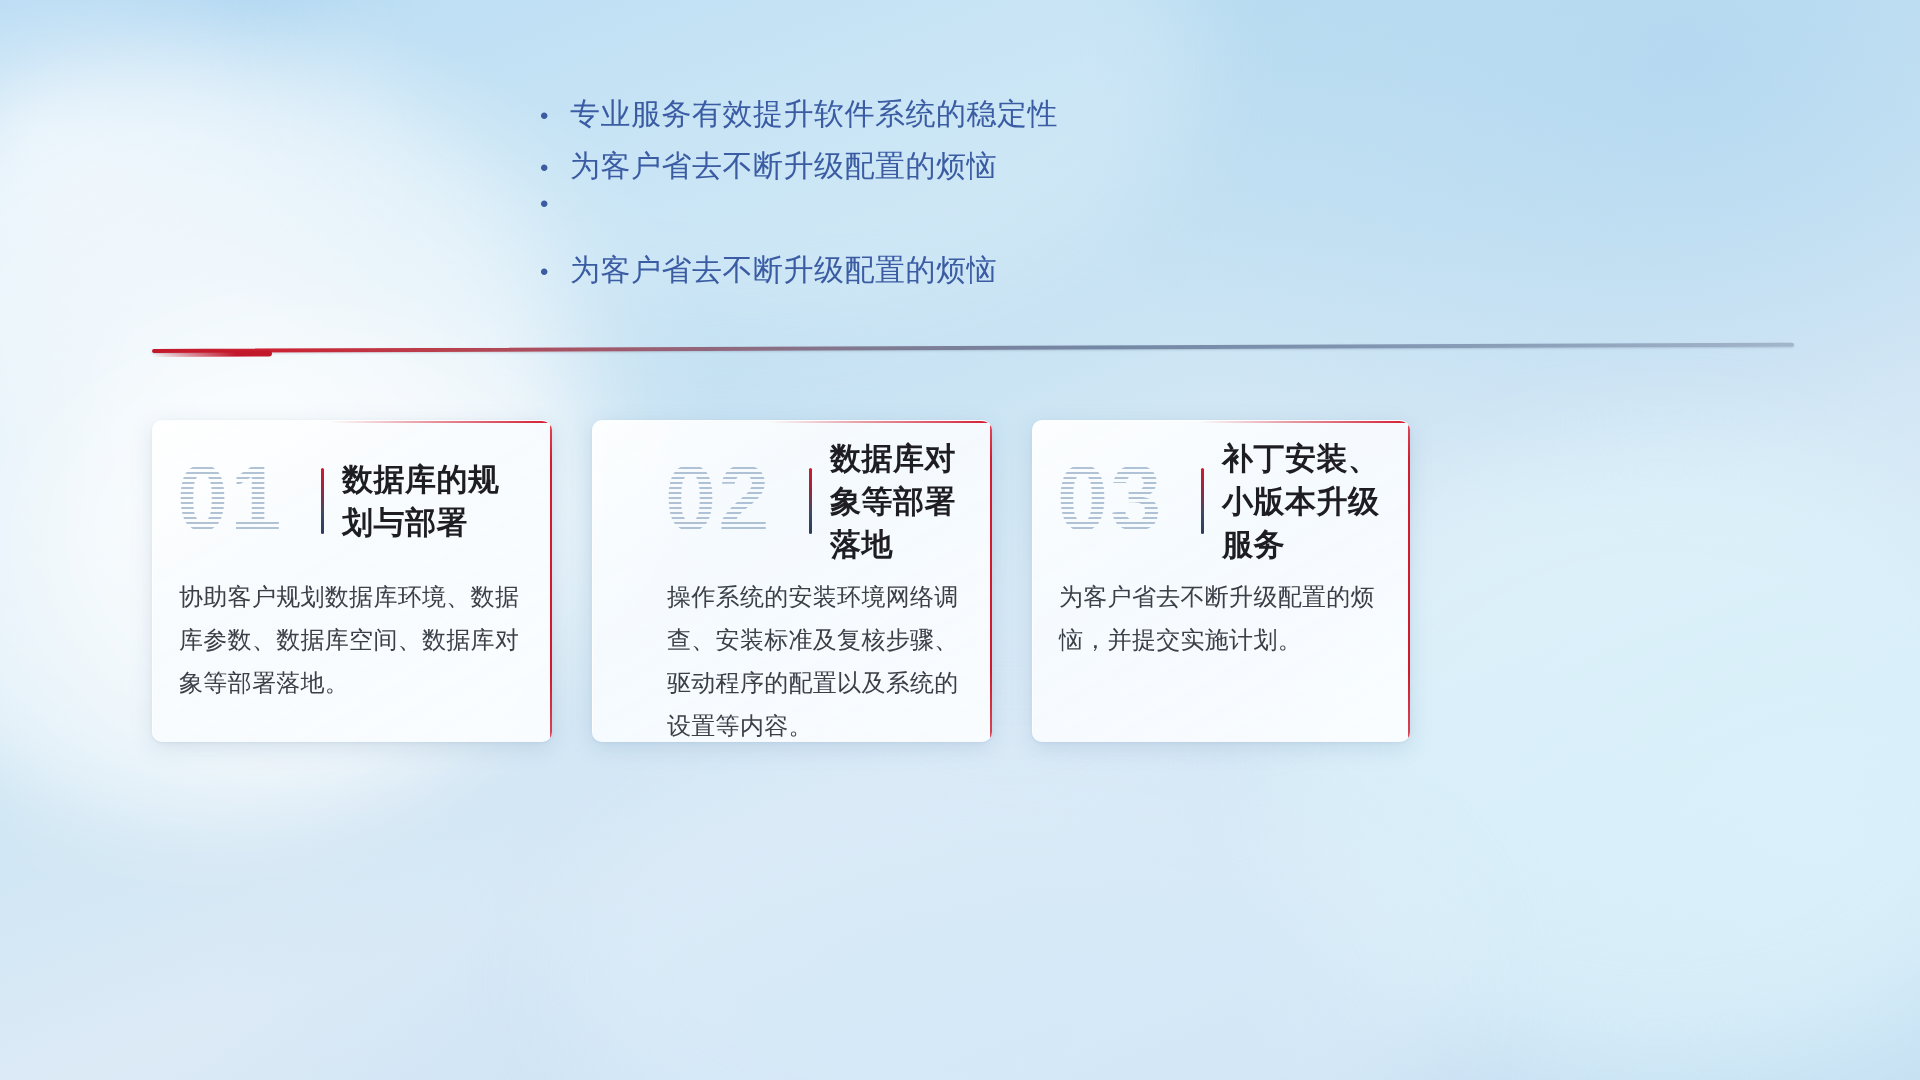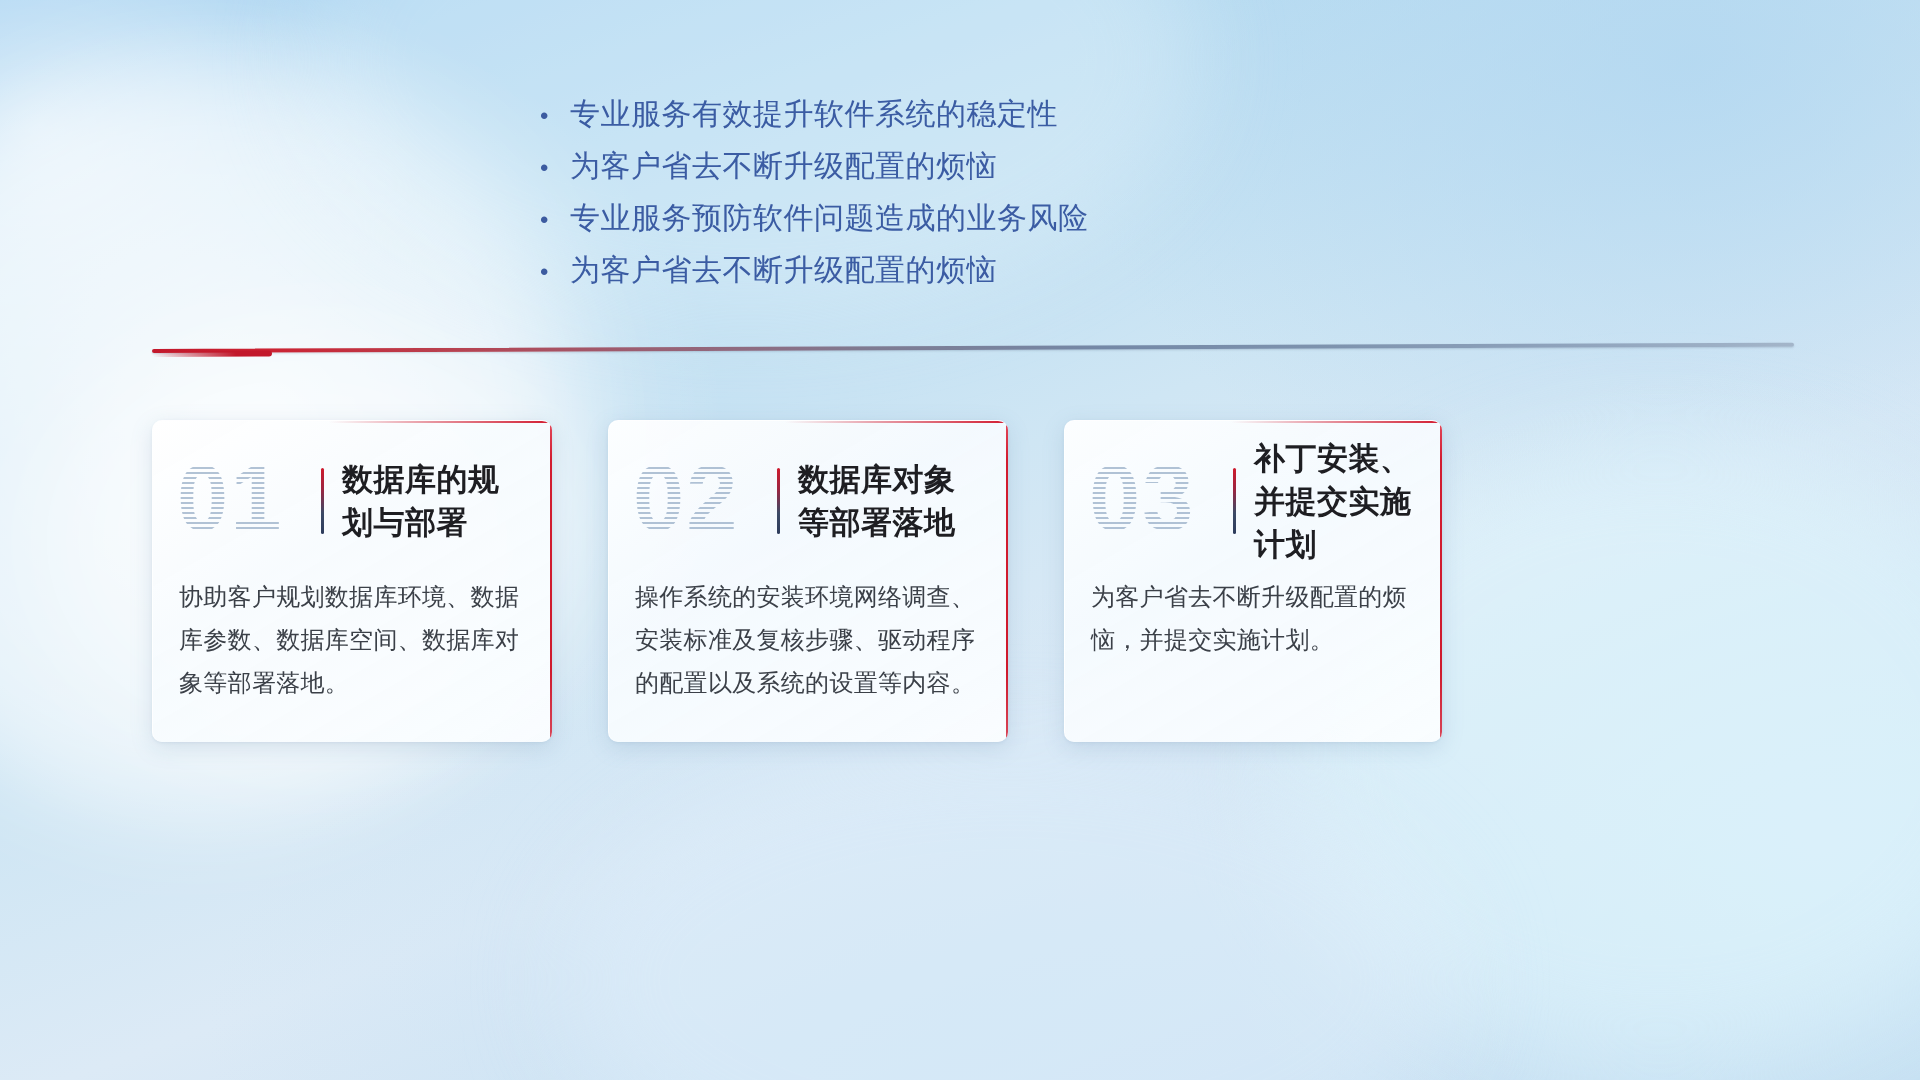--- a/index.html
+++ b/index.html
@@ -71,21 +71,21 @@
     background:linear-gradient(90deg, rgba(194,24,43,0) 0%, #c2182b 70%, #c2182b 100%);
     border-radius:3px;
     transform:skewY(-0.22deg);
     transform-origin:left center;
   }
 
   
   .cards {
     position:absolute; left:152px; top:420px;
     width:1642px; height:330px;
-    display:flex; gap:56px; z-index:6;
+    display:flex; gap:40px; z-index:6;
   }
   .card {
     position:relative;
     width:400px; height:322px;
     border-radius:10px;
     background:
       linear-gradient(150deg, rgba(255,255,255,0.93) 0%, rgba(247,251,254,0.92) 40%, rgba(250,253,255,0.96) 100%);
     box-shadow:0 6px 22px rgba(90,125,165,0.18), 0 1px 3px rgba(120,150,180,0.14);
     overflow:hidden;
     border-top:1px solid rgba(255,255,255,0.9);
@@ -96,21 +96,21 @@
     content:"";
     position:absolute; right:0; top:0; width:2px; height:100%;
     background:linear-gradient(180deg, #e24a5c 0%, #d21c30 12%, #cf1a2d 78%, #d8485a 100%);
   }
   .card::before {
     content:"";
     position:absolute; right:0; top:0; height:2px; width:56%;
     background:linear-gradient(90deg, rgba(210,28,48,0) 0%, rgba(210,28,48,0.55) 55%, #d21c30 100%);
   }
   .card-1 { width:400px; }
-  .card-2 { width:400px; }
+  .card-2 { width:400px;padding-left:48px; }
   .card-3 { width:378px; }
 
   .card-head {
     position:relative;
     display:flex; align-items:center;
     height:150px;
     padding:10px 18px 0 18px;
   }
   .card-num {
     position:relative;
@@ -174,21 +174,20 @@
     <div class="bullet-row">
       <span class="bullet-dot">•</span>
       <span class="bullet-text">专业服务有效提升软件系统的稳定性</span>
     </div>
     <div class="bullet-row">
       <span class="bullet-dot">•</span>
       <span class="bullet-text">为客户省去不断升级配置的烦恼</span>
     </div>
     <div class="bullet-row">
       <span class="bullet-dot">•</span>
-      <span class="bullet-text">专业服务预防软件问题造成的业务风险</span>
     </div>
     <div class="bullet-row">
       <span class="bullet-dot">•</span>
       <span class="bullet-text">为客户省去不断升级配置的烦恼</span>
     </div>
   </div>
 
   <div class="divider-wrap">
     <div class="divider"></div>
     <div class="divider-tip"></div>
@@ -211,19 +210,19 @@
         <div class="card-rule"></div>
         <div class="card-title">数据库对象等部署落地</div>
       </div>
       <div class="card-body">操作系统的安装环境网络调查、安装标准及复核步骤、驱动程序的配置以及系统的设置等内容。</div>
     </div>
 
     <div class="card card-3">
       <div class="card-head">
         <div class="card-num">03</div>
         <div class="card-rule"></div>
-        <div class="card-title">补丁安装、并提交实施计划</div>
+        <div class="card-title">补丁安装、小版本升级服务</div>
       </div>
       <div class="card-body">为客户省去不断升级配置的烦恼，并提交实施计划。</div>
     </div>
 
   </div>
 </div>
 
 </body></html>

